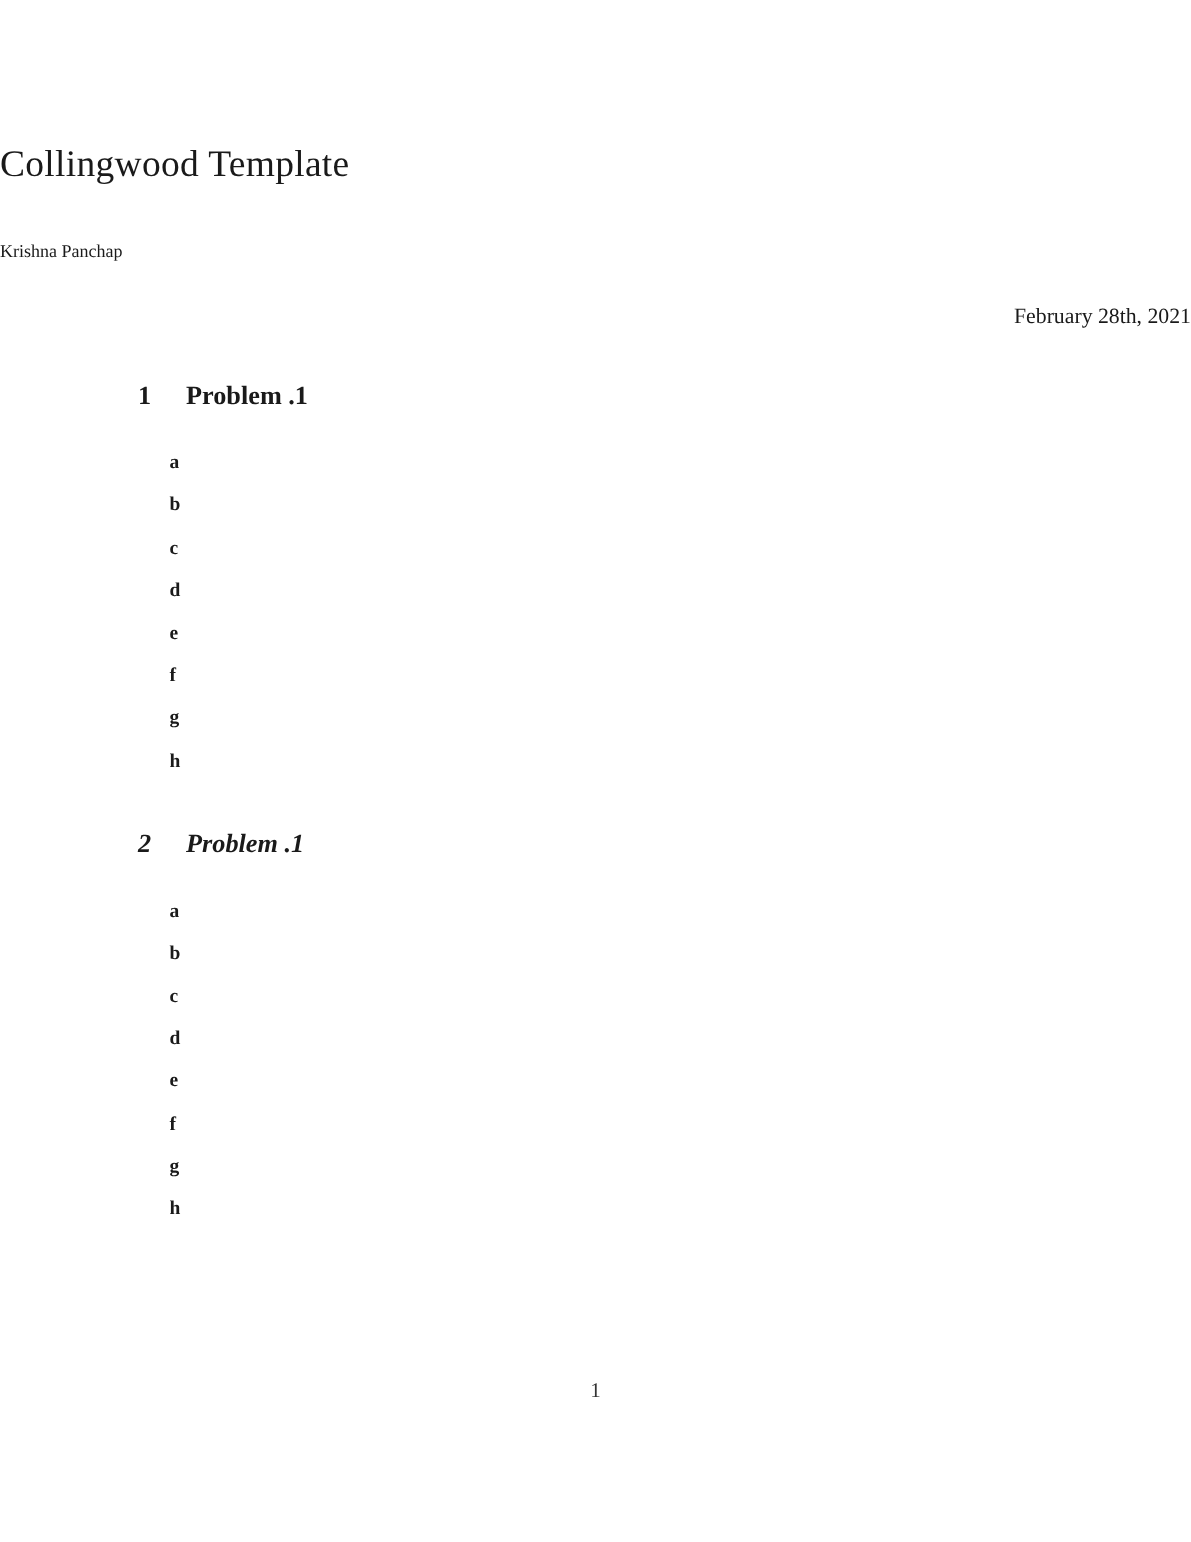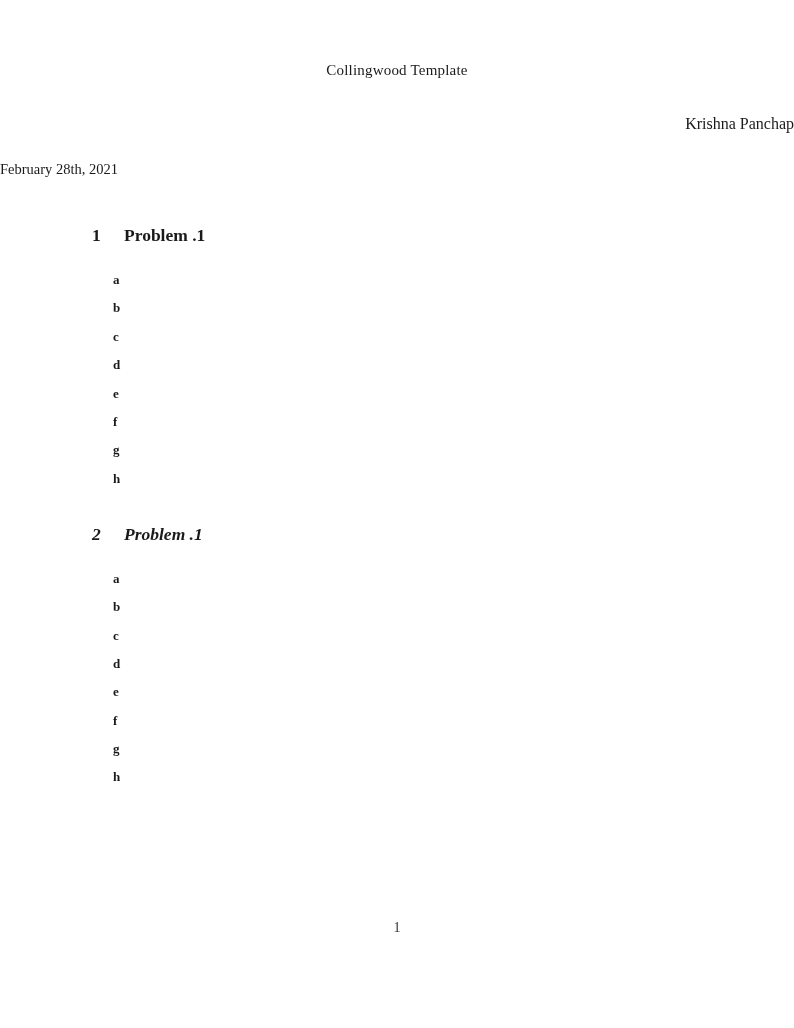--- a/index.html
+++ b/index.html
@@ -11,44 +11,43 @@
     position: relative;
     width: 794px;
     height: 1028px;
     background: #ffffff;
     font-family: "Liberation Serif", "DejaVu Serif", serif;
     color: #1a1a1a;
     overflow: hidden;
   }
   .title {
     margin: 0;
-    padding-top: 62px;
-    text-align: center;
-    font-size: 15px;
+    padding-top: 96px;
+    font-size: 25px;
     font-weight: 400;
     letter-spacing: 0.2px;
   }
   .author {
     margin-top: 36px;
-    text-align: right;
-    font-size: 16px;
+    text-align: left;
+    font-size: 12px;
   }
   .date {
     margin-top: 28px;
-    text-align: left;
+    text-align: right;
     font-size: 14.5px;
   }
   .section-heading {
     margin: 0;
     margin-left: 92px;
     font-size: 17.5px;
     font-weight: 700;
     line-height: 21px;
   }
-  .section-1 .section-heading { margin-top: 47px; }
+  .section-1 .section-heading { margin-top: 33px; }
   .section-2 .section-heading { margin-top: 37px; font-style: italic; }
   .section-number {
     display: inline-block;
     width: 32px;
   }
   .items {
     margin-left: 113px;
     margin-top: 26px;
   }
   .item {

